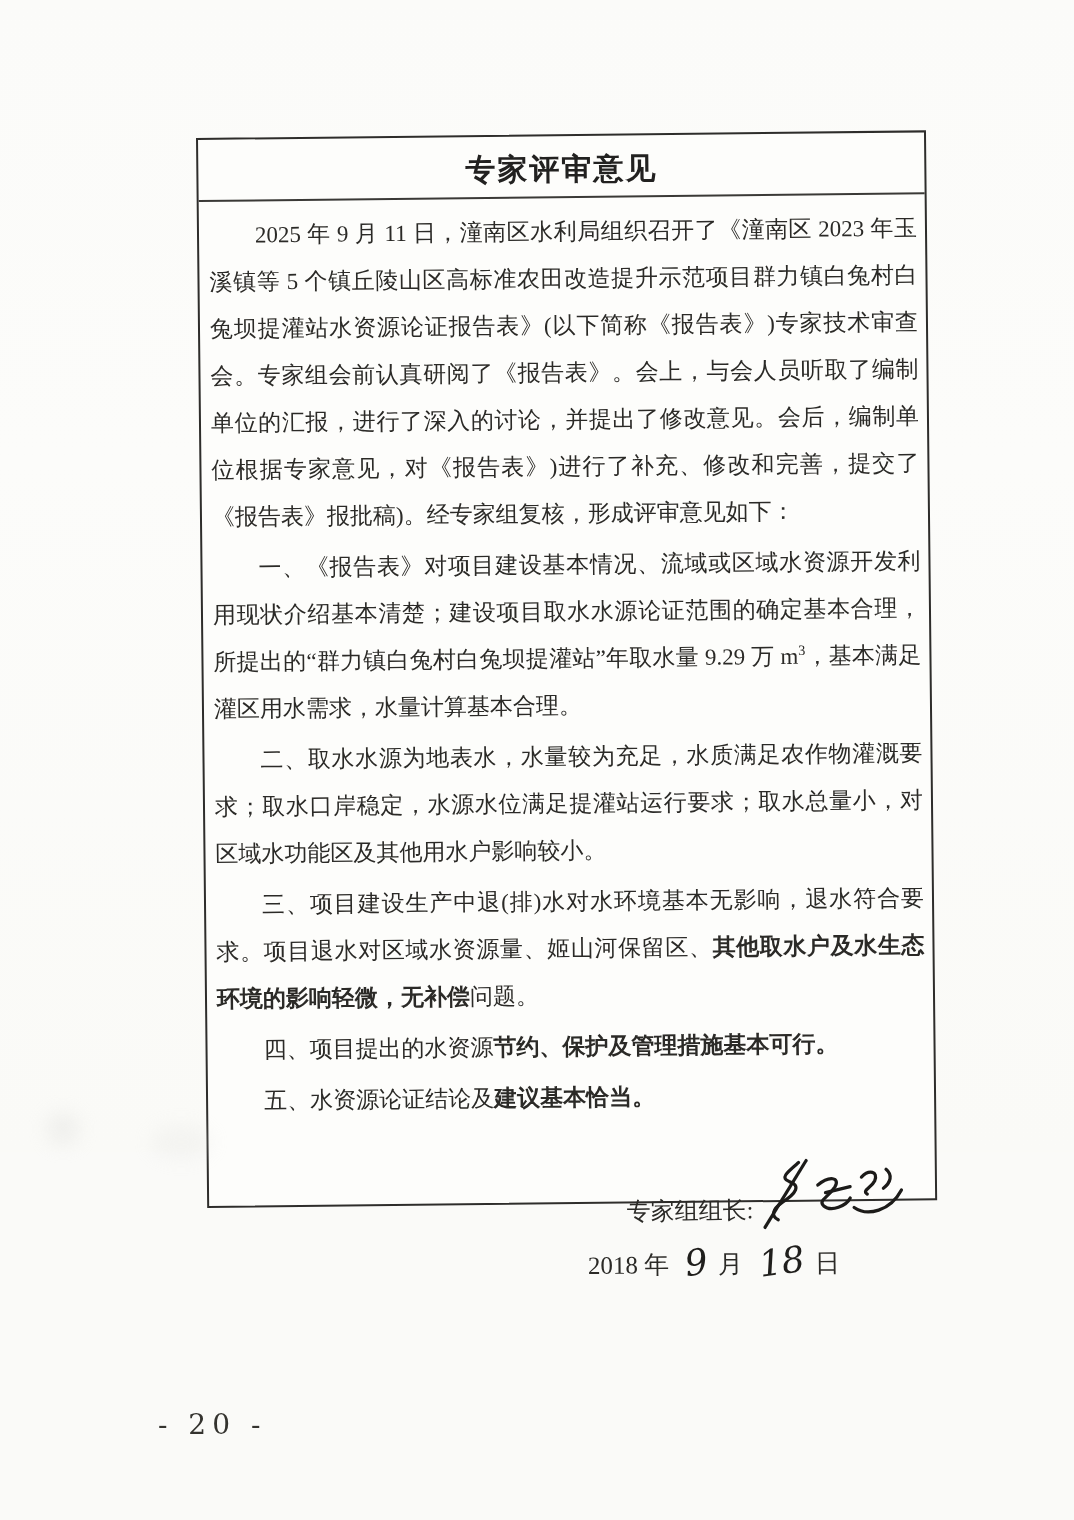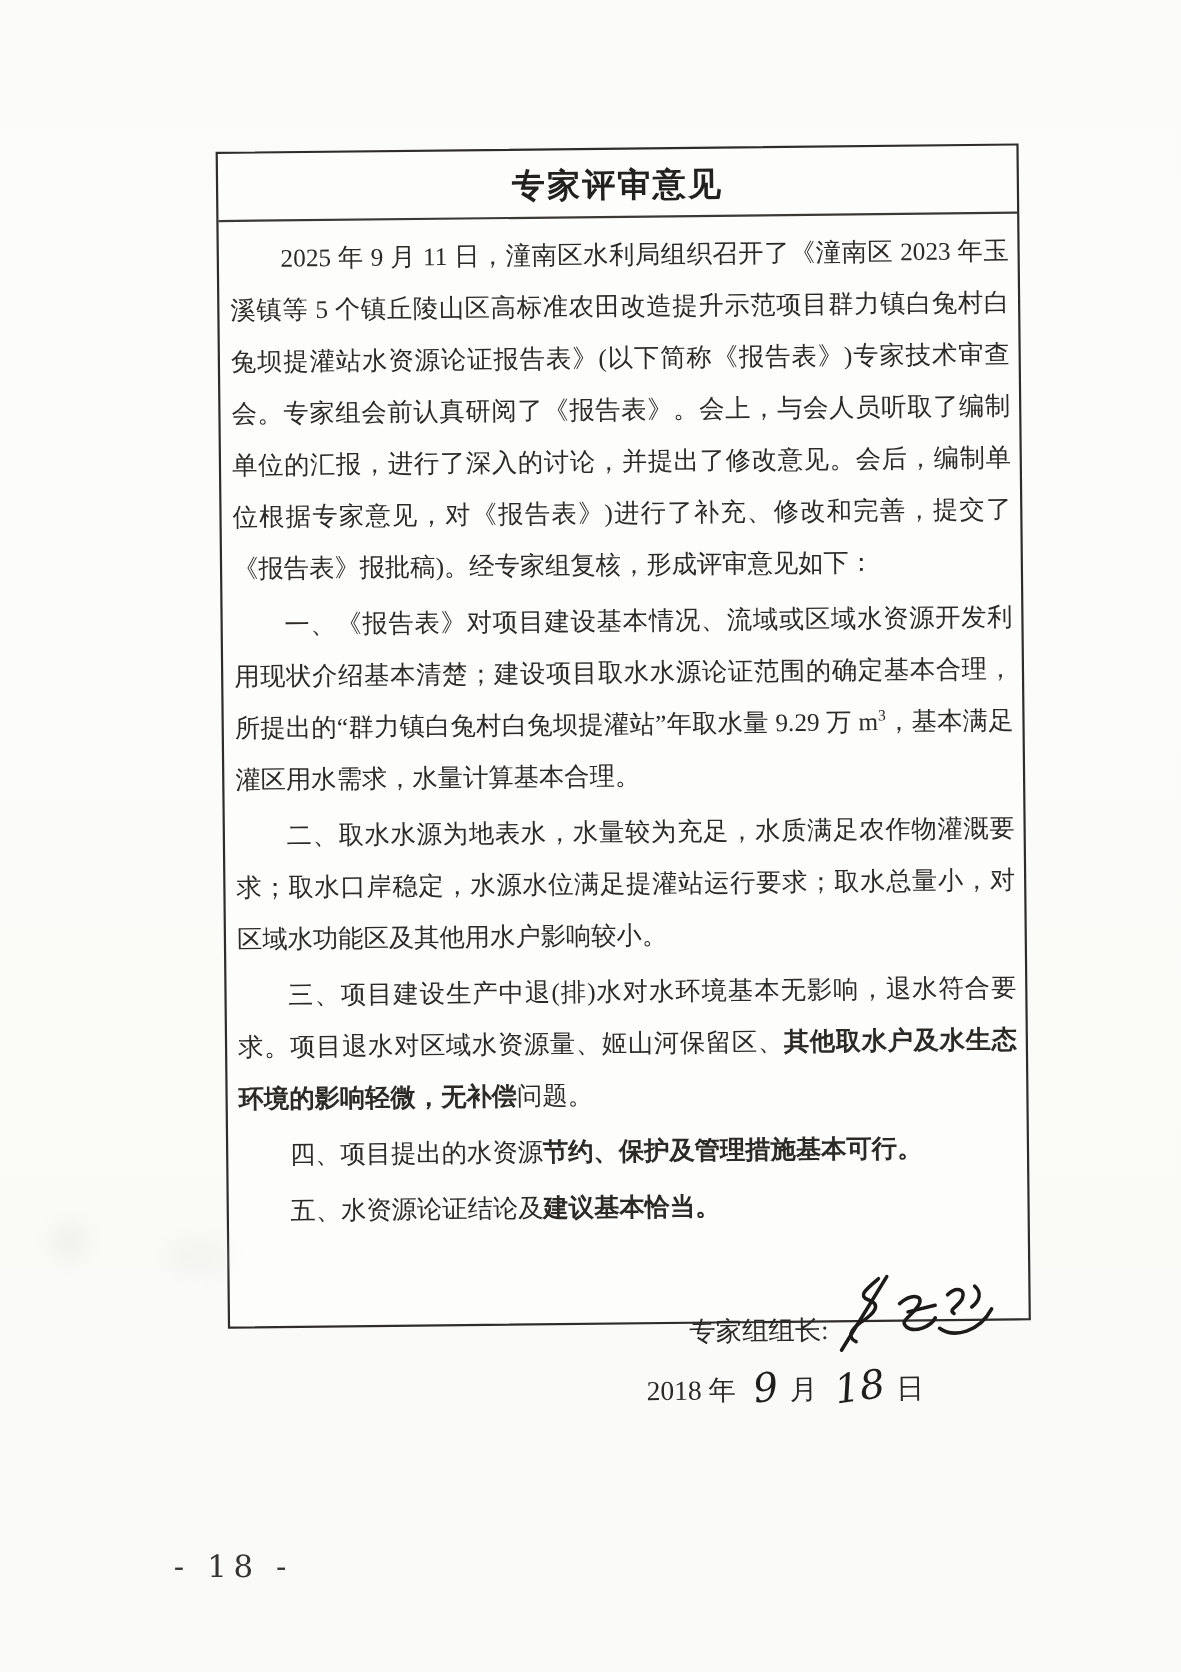--- a/index.html
+++ b/index.html
@@ -151,18 +151,18 @@
     <div class="date-row">
       <span>2018 年</span>
       <span class="hand">9</span>
       <span class="gap-sm">月</span>
       <span class="hand">18</span>
       <span class="gap-sm">日</span>
     </div>
 
   </div>
 
-  <div class="page-number">- 18 -</div>
+  <div class="page-number">- 20 -</div>
 
   <div class="smudge s1"></div>
   <div class="smudge s2"></div>
 
 </div>
 
 </body></html>

